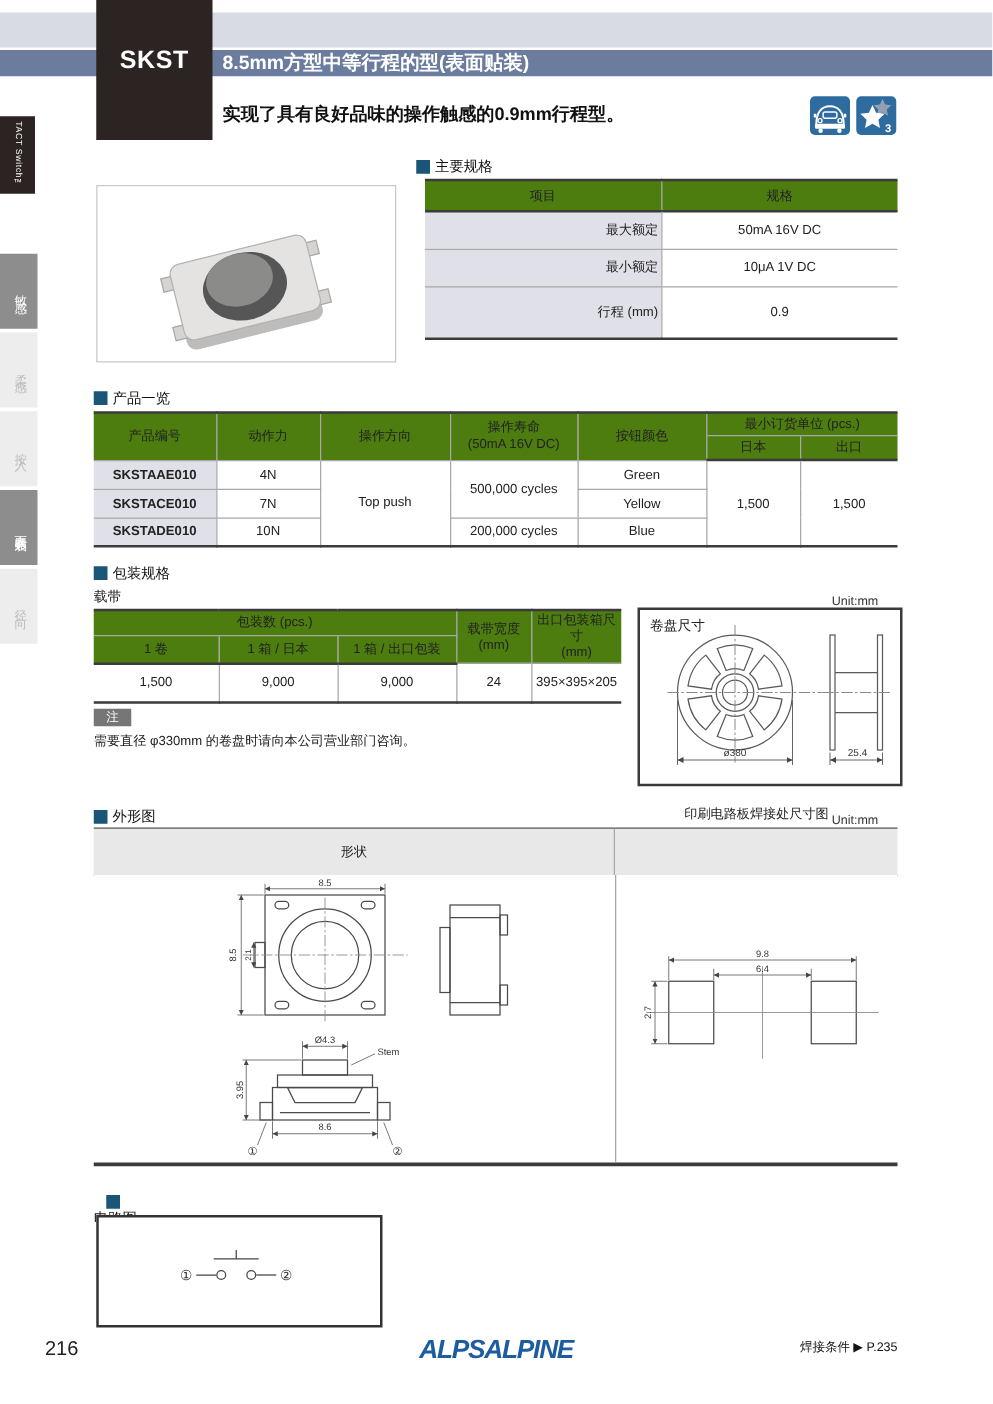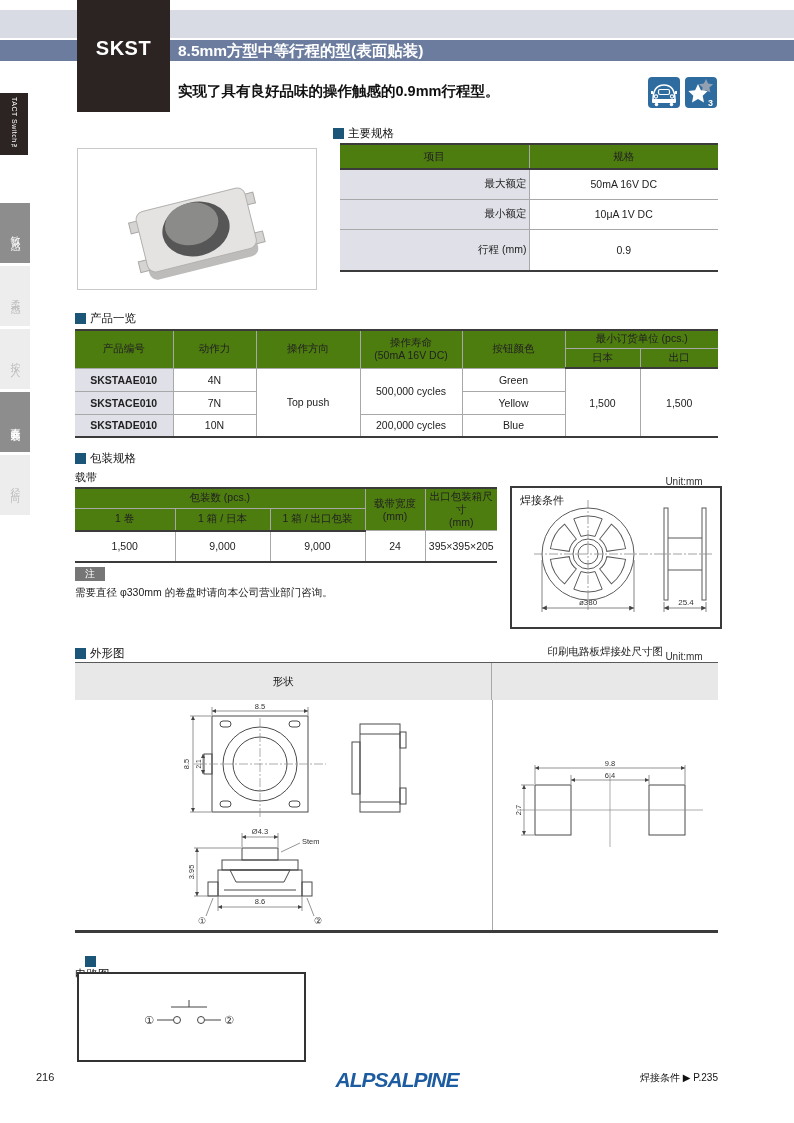--- a/index.html
+++ b/index.html
@@ -47,21 +47,21 @@
   .notetext{left:75px;top:586px;font-size:10.5px;color:#222;}
   
   .outline-head{left:75px;top:662px;width:643px;height:37px;background:#e8e8e9;
                 border-top:1px solid #5a5a5a;border-bottom:1px solid #5a5a5a;display:flex;font-size:10.5px;color:#222;}
   .oh-left{width:417px;display:flex;align-items:center;justify-content:center;border-right:1px solid #a8a8a8;}
   .oh-right{width:226px;display:flex;flex-direction:column;align-items:center;justify-content:center;line-height:1.3;gap:46px;}
   .outline-body{left:75px;top:700px;width:643px;height:230px;border-bottom:3px solid #3b3b3b;background:#fff;}
   .outline-div{left:492px;top:700px;width:1px;height:230px;background:#a8a8a8;}
   .circbox{left:77px;top:972px;width:225px;height:86px;border:2px solid #333;background:#fff;}
   
-  .pagenum{left:36px;top:1071px;font-size:11px;color:#222;}
+  .pagenum{left:36px;top:1071px;font-size:16px;color:#222;}
   .logo{left:0;top:1068px;width:794px;text-align:center;font-size:21px;font-weight:bold;
         color:#1d5ca0;letter-spacing:-1px;font-style:italic;}
   .flink{left:560px;top:1071px;width:158px;text-align:right;font-size:10px;color:#111;}
   svg text{font-family:"Liberation Sans","DejaVu Sans",sans-serif;}
 </style>
 </head>
 <body>
 
 <div class="abs band-lav"></div>
 <div class="abs band-blue"></div>
@@ -238,21 +238,21 @@
       <td>24</td>
       <td>395×395×205</td>
     </tr>
   </tbody>
 </table>
 <div class="abs notebadge">注</div>
 <div class="abs notetext">需要直径 φ330mm 的卷盘时请向本公司营业部门咨询。</div>
 
 <div class="abs unit" style="left:650px;top:476px;width:68px;">Unit:mm</div>
 <div class="abs reelbox">
-  <div class="abs reellabel">焊接条件</div>
+  <div class="abs reellabel">卷盘尺寸</div>
   <svg width="204" height="135" viewBox="0 0 204 135">
     <defs>
       <marker id="ra" markerWidth="8" markerHeight="8" refX="6" refY="3" orient="auto-start-reverse">
         <path d="M0 0 L6 3 L0 6 z" fill="#444"></path>
         </marker>
     </defs>
     <g stroke="#5a5a5a" fill="none" stroke-width="1">
       <circle cx="76" cy="66" r="46"></circle>
         <circle cx="76" cy="66" r="15"></circle>
         <circle cx="76" cy="66" r="10"></circle>

